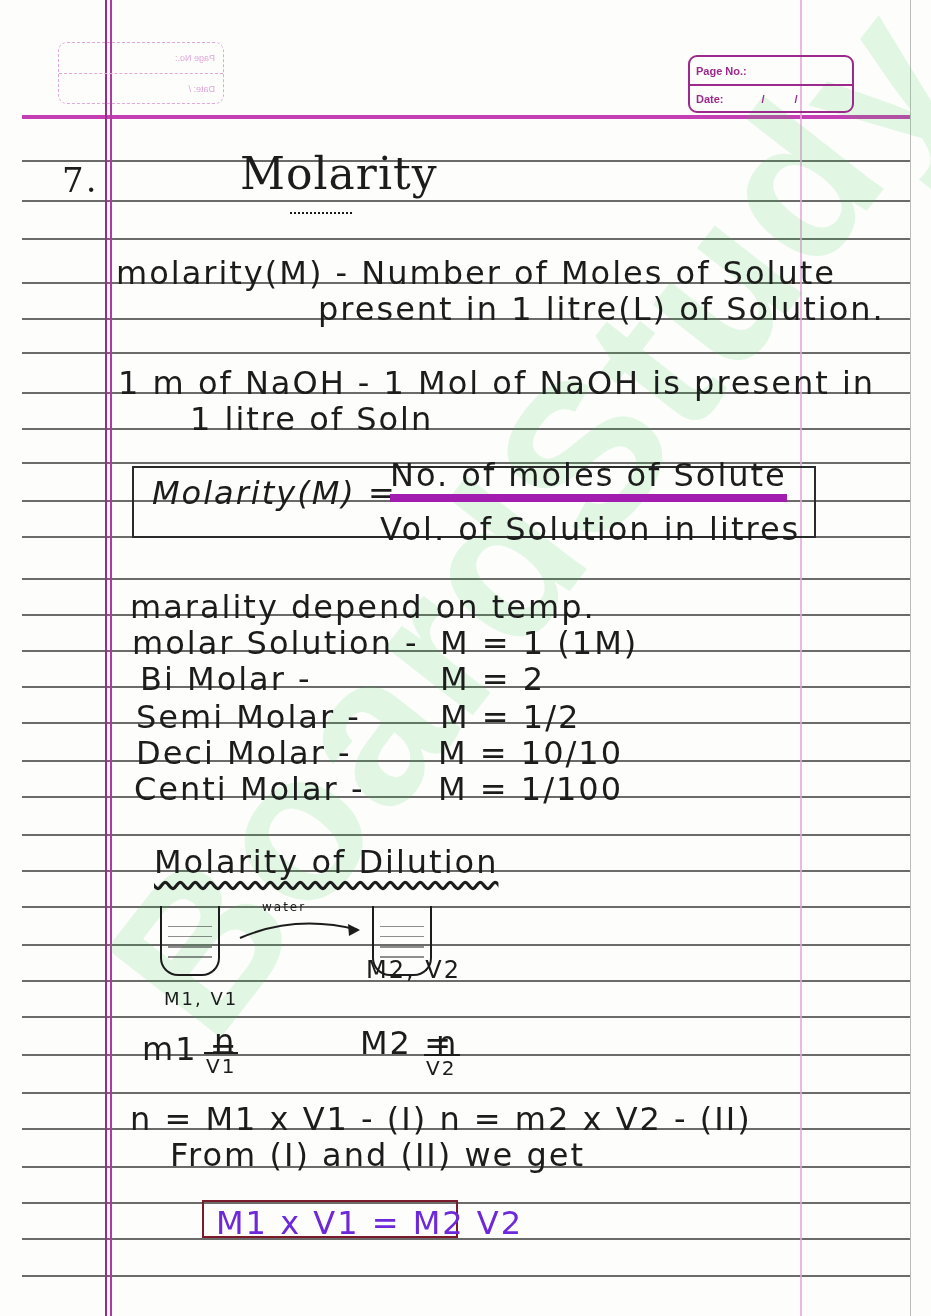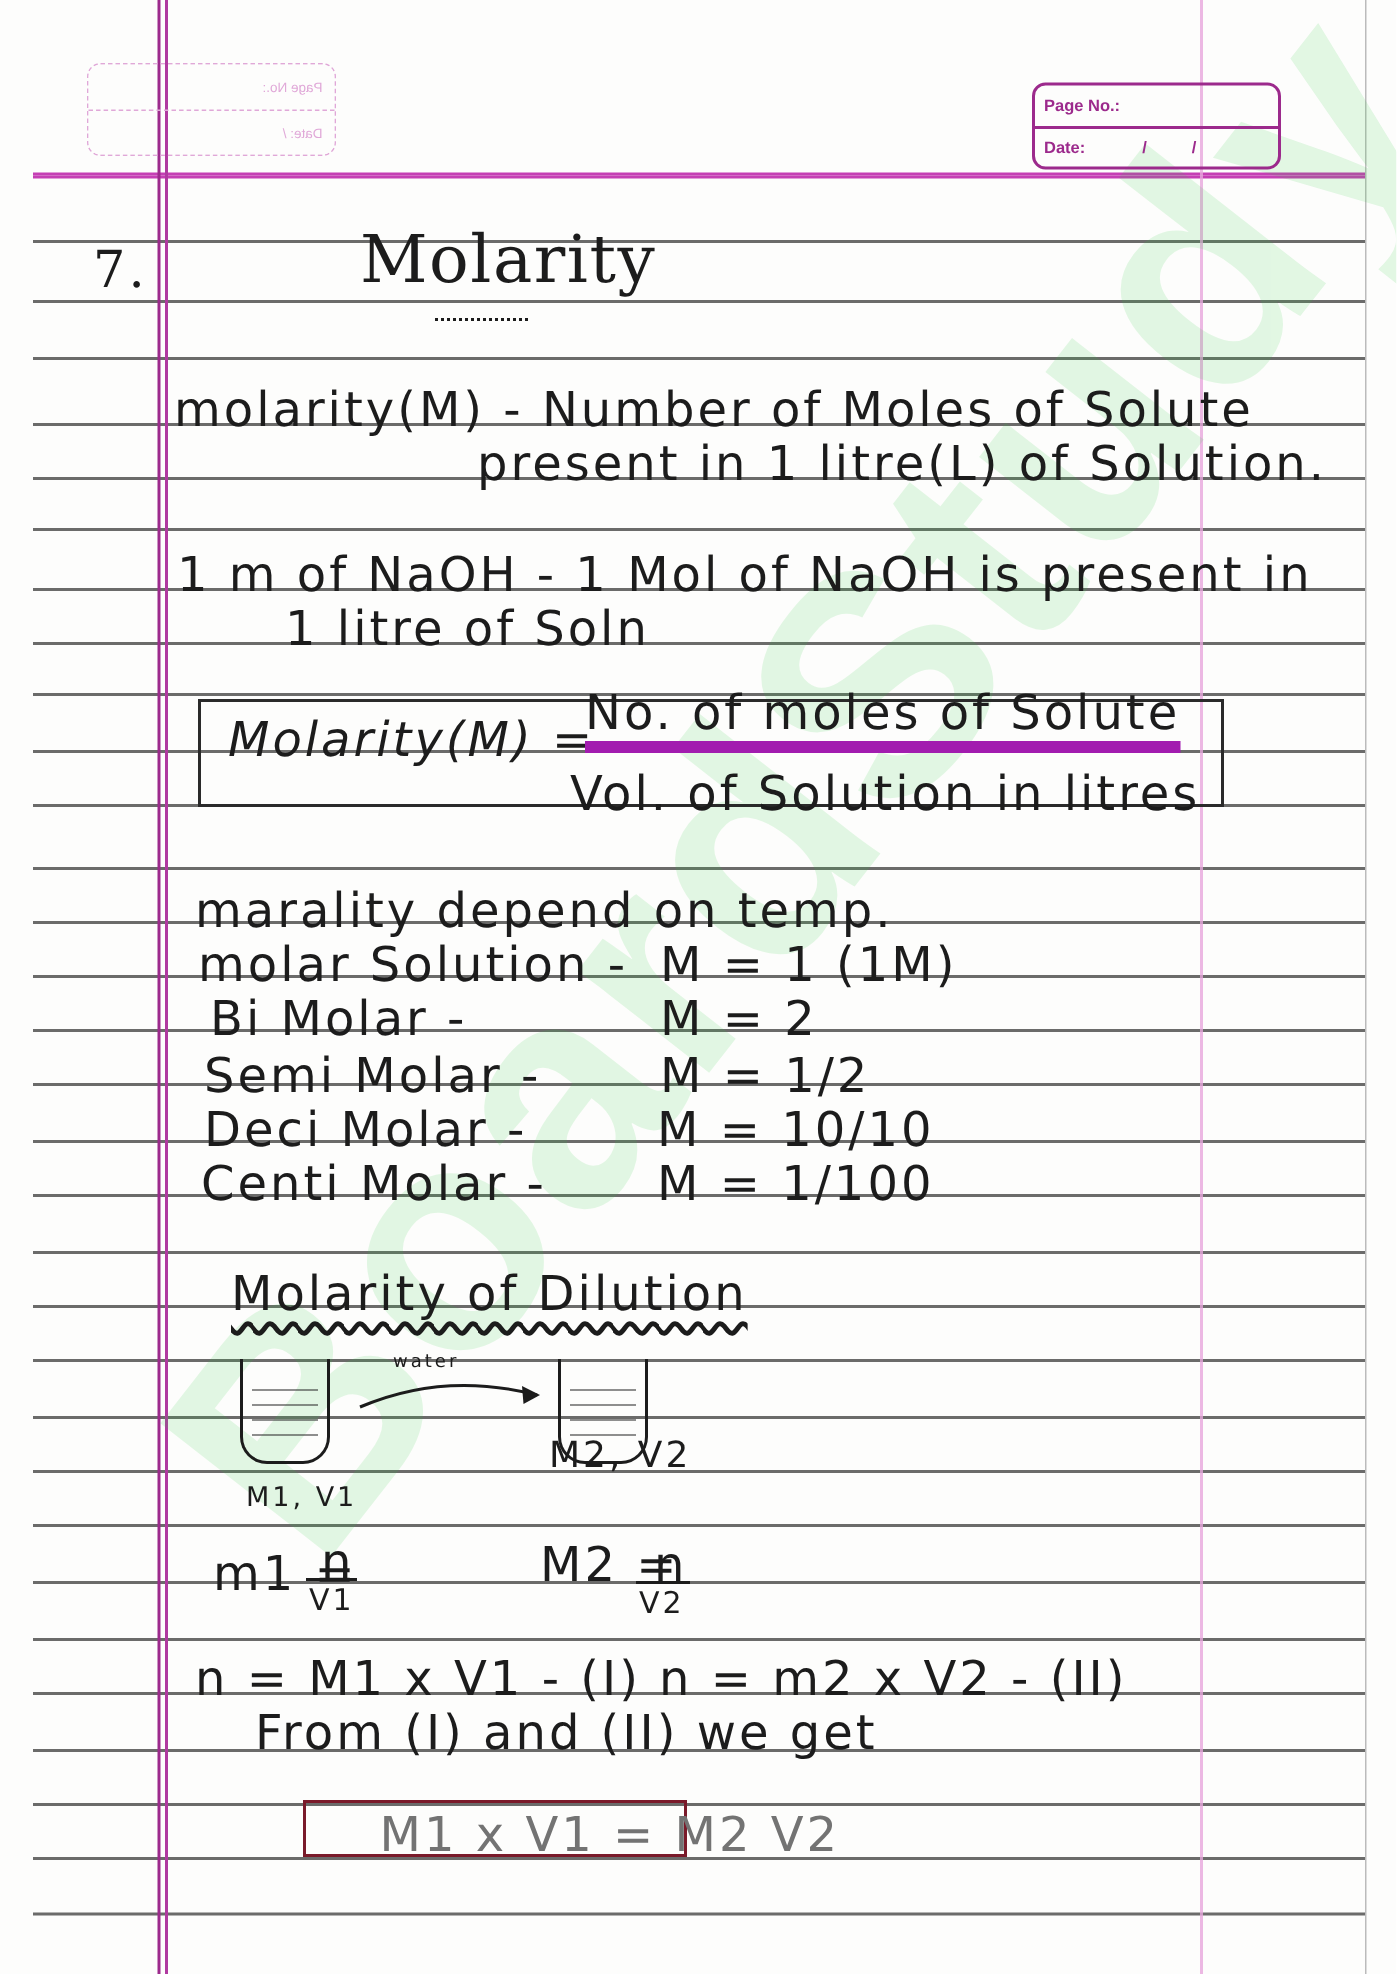--- a/index.html
+++ b/index.html
@@ -36,21 +36,21 @@
   .box-red { position: absolute; border: 2px solid #7a1a2a; }
   .frac-line { position: absolute; height: 2px; background: #1c1c1c; }
 
   
   .beaker { position: absolute; width: 60px; height: 70px; border: 2px solid #1c1c1c; border-top: none; border-radius: 0 0 18px 18px; }
   .beaker .liquid { position: absolute; left: 6px; right: 6px; bottom: 8px; top: 14px;
     background: repeating-linear-gradient(180deg, transparent 0 6px, #333 6px 7.5px, transparent 7.5px 10px); opacity: .55; }
 
   .watermark { position: absolute; left: 60px; top: 930px; font-family: "Liberation Sans", sans-serif; font-weight: bold; font-size: 210px; color: #2ecc40; opacity: 0.13; transform: rotate(-52deg); transform-origin: left top; white-space: nowrap; letter-spacing: 4px; }
 
-  .red { color: #737373; margin-left: 37px; }
+  .red { color: #6d28d9; }
 </style>
 </head>
 <body>
 
 <div class="page">
 
   <div class="rule" style="top:160px"></div>
   <div class="rule" style="top:200px"></div>
   <div class="rule" style="top:238px"></div>
   <div class="rule" style="top:282px"></div>

